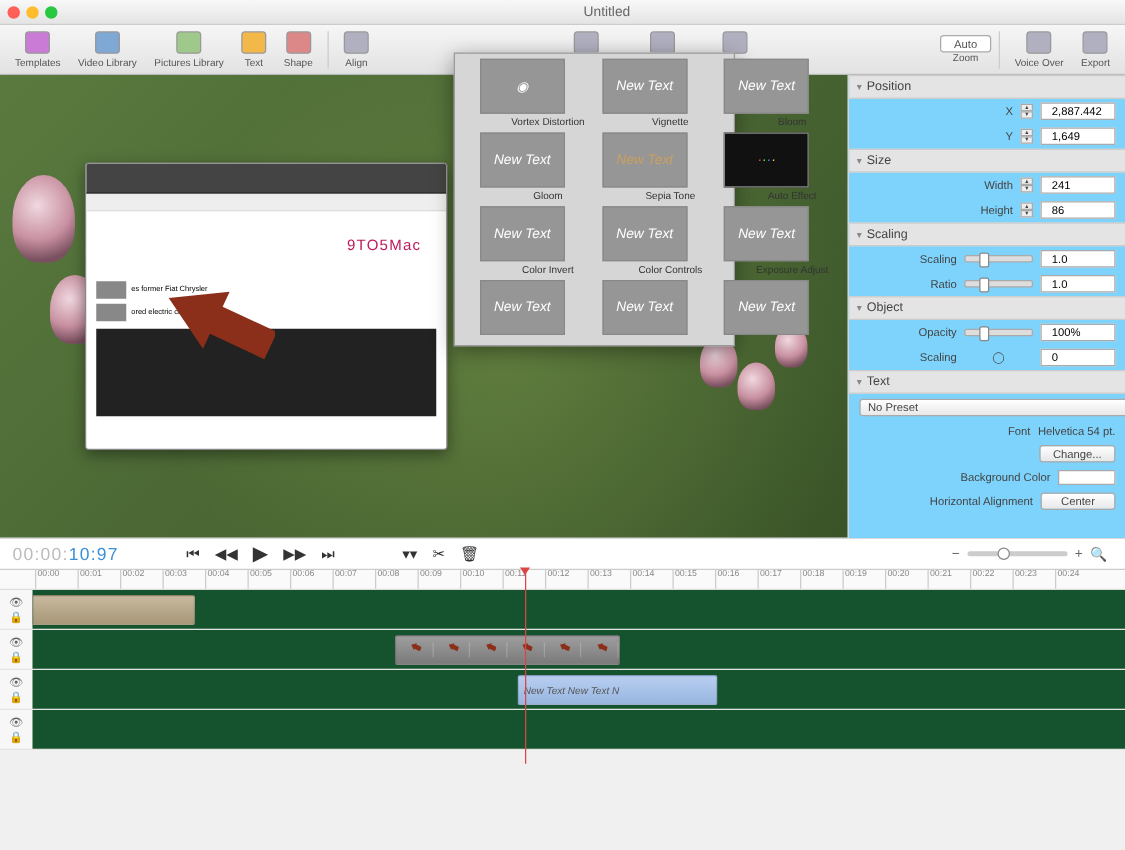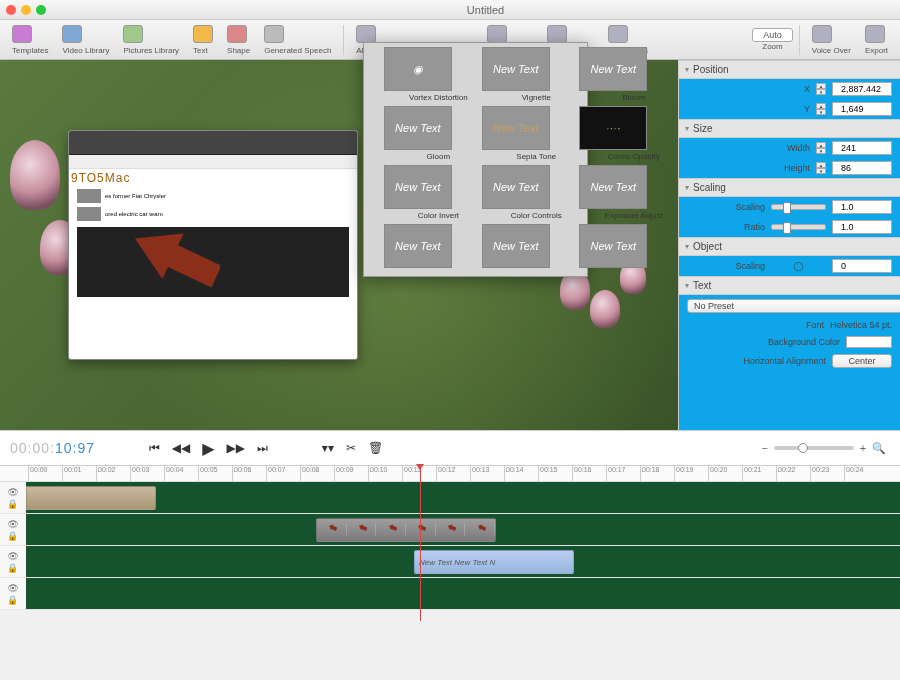--- a/index.html
+++ b/index.html
@@ -3,60 +3,60 @@
 <meta charset="utf-8">
 <style>
   * { box-sizing: border-box; margin: 0; padding: 0; font-family: -apple-system, "Helvetica Neue", Arial, sans-serif; }
   body { width: 900px; height: 680px; background: #f0f0f0; overflow: hidden; position: relative; }
   .titlebar { height: 20px; background: linear-gradient(#f8f8f8,#e4e4e4); border-bottom: 1px solid #ccc; display: flex; align-items: center; padding: 0 6px; font-size: 11px; color: #666; }
   .traffic { display: flex; gap: 5px; }
   .dot { width: 10px; height: 10px; border-radius: 50%; }
   .dot.r{background:#ff5f57}.dot.y{background:#ffbd2e}.dot.g{background:#28c940}
   .title { flex: 1; text-align: center; padding-left: 31px; }
   .toolbar { height: 40px; background: linear-gradient(#f6f6f6,#e2e2e2); border-bottom: 1px solid #bbb; display: flex; align-items: center; padding: 0 6px; gap: 2px; font-size: 8px; color: #555; }
-  .tbtn { display: flex; flex-direction: column; align-items: flex-start; gap: 3px; padding: 2px 6px; cursor: pointer; }
+  .tbtn { display: flex; flex-direction: column; align-items: center; gap: 3px; padding: 2px 6px; cursor: pointer; }
   .tbtn .ic { width: 20px; height: 18px; background: #b0b0c0; border-radius: 3px; border: 1px solid #999; }
   .tbtn .ic.templates{background:#c97bd6}.tbtn .ic.video{background:#7fa9d4}.tbtn .ic.pics{background:#9fc98a}.tbtn .ic.text{background:#f2b84a}.tbtn .ic.shape{background:#d88}.tbtn .ic.speech{background:#bbb}
   .sep { width: 1px; height: 30px; background: #ccc; margin: 0 4px; }
   .flex-fill { flex: 1; }
   .zoom-group { display: flex; flex-direction: column; align-items: center; font-size: 8px; }
   .zoom-sel { background:#fff; border:1px solid #aaa; border-radius:3px; padding:1px 10px; font-size:9px; }
   .main { display: flex; height: 370px; }
   .canvas-area { flex: 1; position: relative; background: linear-gradient(135deg,#5a7a3f,#3a5428); overflow: hidden; }
   .canvas-area::before { content:""; position:absolute; inset:0; background: radial-gradient(circle at 60% 60%, rgba(170,200,100,.25), transparent 60%); }
   .flower { position:absolute; border-radius:50% 50% 40% 40%; background: radial-gradient(circle at 40% 35%, #f0d8e0, #c890a0 50%, #7a5060 80%); }
   .browser { position:absolute; left:68px; top:70px; width:290px; height:230px; background:#fff; border:1px solid #888; border-radius:3px; box-shadow:0 4px 12px rgba(0,0,0,.4); overflow:hidden; font-size:6px; }
   .browser .bh { height:24px; background:#444; border-bottom:1px solid #222; }
   .browser .bt { height:14px; background:#eee; border-bottom:1px solid #ddd; }
-  .browser .logo { text-align:left; padding:2px; color:#a16207; font-size:12px; letter-spacing:1px; }
+  .browser .logo { text-align:right; padding:20px; color:#be185d; font-size:12px; letter-spacing:1px; }
   .browser .row { display:flex; padding:2px 8px; gap:4px; align-items:center; }
   .browser .th { width:24px; height:14px; background:#888; }
   .browser .bigimg { height:70px; background:#222; margin:4px 8px; }
   .arrow-shape { position:absolute; left:100px; top:170px; width:120px; height:80px; }
   .arrow-shape svg { width:100%; height:100%; }
   .effects-popover { position:absolute; left:363px; top:42px; width:225px; background:#d6d6d6; border:1px solid #999; box-shadow:0 4px 16px rgba(0,0,0,.4); padding:4px; display:grid; grid-template-columns:repeat(3,1fr); gap:2px; z-index:50; }
   .eff-cell { display:flex; flex-direction:column; align-items:center; }
   .eff-thumb { width:68px; height:44px; background:#969696; display:flex; align-items:center; justify-content:center; color:#fff; font-size:11px; font-style:italic; border:1px solid #888; cursor:pointer; }
   .eff-label { font-size:8px; color:#333; padding:2px 0; text-align:center; white-space:nowrap;margin-left:41px; }
-  .inspector { width:222px; background:#0ea5e9; border-left:1px solid #ccc; overflow-y:auto; font-size:9px; color:#444; }
+  .inspector { width:222px; background:#7dd3fc; border-left:1px solid #ccc; overflow-y:auto; font-size:9px; color:#444; }
   .insp-h { background:#e4e4e4; padding:3px 6px; font-size:10px; font-weight:500; border-top:1px solid #ccc; border-bottom:1px solid #ccc; display:flex; align-items:center; gap:4px; }
   .insp-h::before { content:"▾"; font-size:8px; color:#888; }
   .insp-row { display:flex; align-items:center; justify-content:flex-end; padding:3px 8px; gap:6px; }
   .insp-row label { flex:1; text-align:right; font-size:9px; }
   .insp-row input[type=text] { width:60px; font-size:9px; border:1px solid #aaa; padding:1px 8px; }
   .slider { width:55px; height:6px; background:#ddd; border:1px solid #aaa; border-radius:2px; position:relative; }
   .slider::after { content:""; position:absolute; width:6px; height:10px; background:#fff; border:1px solid #888; border-radius:2px; top:-3px; left:20%; }
   .stepper { display:flex; flex-direction:column; }
   .stepper span { width:10px; height:6px; background:#eee; border:1px solid #aaa; font-size:5px; line-height:4px; text-align:center; cursor:pointer; }
   .insp-btn { background:linear-gradient(#fff,#e6e6e6); border:1px solid #aaa; border-radius:3px; padding:1px 10px; font-size:9px; cursor:pointer; }
   .color-swatch { width:46px; height:12px; border:1px solid #aaa; background:#fff; cursor:pointer; }
   .color-swatch.black { background:#000; }
   .dd { background:linear-gradient(#fff,#e8e8e8); border:1px solid #aaa; border-radius:3px; padding:1px 6px; font-size:9px; min-width:60px; text-align:center; cursor:pointer; }
   .dd.wide { width:228px; text-align:left; margin:4px 8px; }
-  .transport { height:36px; background:#fff; border-top:1px solid #ccc; border-bottom:1px solid #ccc; display:flex; align-items:center; padding:0 10px; gap:12px; font-size:12px; }
+  .transport { height:26px; background:#fff; border-top:1px solid #ccc; border-bottom:1px solid #ccc; display:flex; align-items:center; padding:0 10px; gap:12px; font-size:12px; }
   .timecode { font-family:monospace; font-size:14px; color:#bbb; letter-spacing:1px; }
   .timecode .active { color:#3a8fd8; }
   .transport .pb { cursor:pointer; color:#333; font-size:12px; }
   .ruler { height:16px; background:#fafafa; border-bottom:1px solid #ddd; display:flex; font-size:7px; color:#888; position:relative; padding-left:28px; }
   .ruler span { width:34px; border-left:1px solid #ccc; padding-left:1px; }
   .playhead { position:absolute; top:0; bottom:-140px; width:1px; background:#d44; left:420px; z-index:5; }
   .playhead::before { content:""; position:absolute; top:-2px; left:-4px; border-left:4px solid transparent; border-right:4px solid transparent; border-top:6px solid #d44; }
   .tracks { background:#f7f7f7; position:relative; }
   .track { height:32px; display:flex; align-items:center; border-bottom:1px solid #e4e4e4; position:relative; }
   .track .th { width:26px; display:flex; flex-direction:column; align-items:center; gap:2px; font-size:9px; color:#666; }
@@ -98,24 +98,20 @@
       <span>Pictures Library</span>
     </div>
   <div class="tbtn">
       <span class="ic text"></span>
       <span>Text</span>
     </div>
   <div class="tbtn">
       <span class="ic shape"></span>
       <span>Shape</span>
     </div>
-  <div class="tbtn">
-      <span class="ic speech"></span>
-      <span>Generated Speech</span>
-    </div>
   <div class="sep"></div>
   <div class="tbtn">
       <span class="ic"></span>
       <span>Align</span>
     </div>
   <div class="flex-fill"></div>
   <div class="tbtn">
       <span class="ic"></span>
       <span>Video Effects</span>
     </div>
@@ -215,30 +211,38 @@
         <input type="text" value="1.0" style="">
       </div>
     <div class="insp-row">
         <label>Ratio</label>
         <div class="slider"></div>
         <input type="text" value="1.0" style="">
       </div>
 
     <div class="insp-h">Object</div>
     <div class="insp-row">
+        <label>Opacity</label>
+        <div class="slider"></div>
+        <input type="text" value="100%" style="">
+      </div>
+    <div class="insp-row">
         <label>Scaling</label>
         <span style="width:55px;text-align:center">◯</span>
         <input type="text" value="0" style="">
       </div>
 
     <div class="insp-h">Text</div>
     <div class="dd wide">No Preset</div>
     <div class="insp-row">
         <label>Font</label>
         <span>Helvetica 54 pt.</span>
+      </div>
+    <div class="insp-row">
+        <span class="insp-btn">Change...</span>
       </div>
     <div class="insp-row">
         <label>Background Color</label>
         <span class="color-swatch"></span>
       </div>
     <div class="insp-row">
         <label>Horizontal Alignment</label>
         <span class="dd">Center</span>
       </div>
     <div class="insp-row"></div>
@@ -266,21 +270,21 @@
       <div class="eff-thumb" style="color: rgb(202, 160, 96);">New Text</div>
       <div class="eff-label">Sepia Tone</div>
     </div>
     <div class="eff-cell">
       <div class="eff-thumb" style="background: rgb(17, 17, 17);">
         <span style="color:#f44">·</span>
         <span style="color:#4f4">·</span>
         <span style="color:#48f">·</span>
         <span style="color:#fc4">·</span>
       </div>
-      <div class="eff-label">Comic Opacity</div>
+      <div class="eff-label">Auto Effect</div>
     </div>
     <div class="eff-cell">
       <div class="eff-thumb">New Text</div>
       <div class="eff-label">Color Invert</div>
     </div>
     <div class="eff-cell">
       <div class="eff-thumb">New Text</div>
       <div class="eff-label">Color Controls</div>
     </div>
     <div class="eff-cell">

